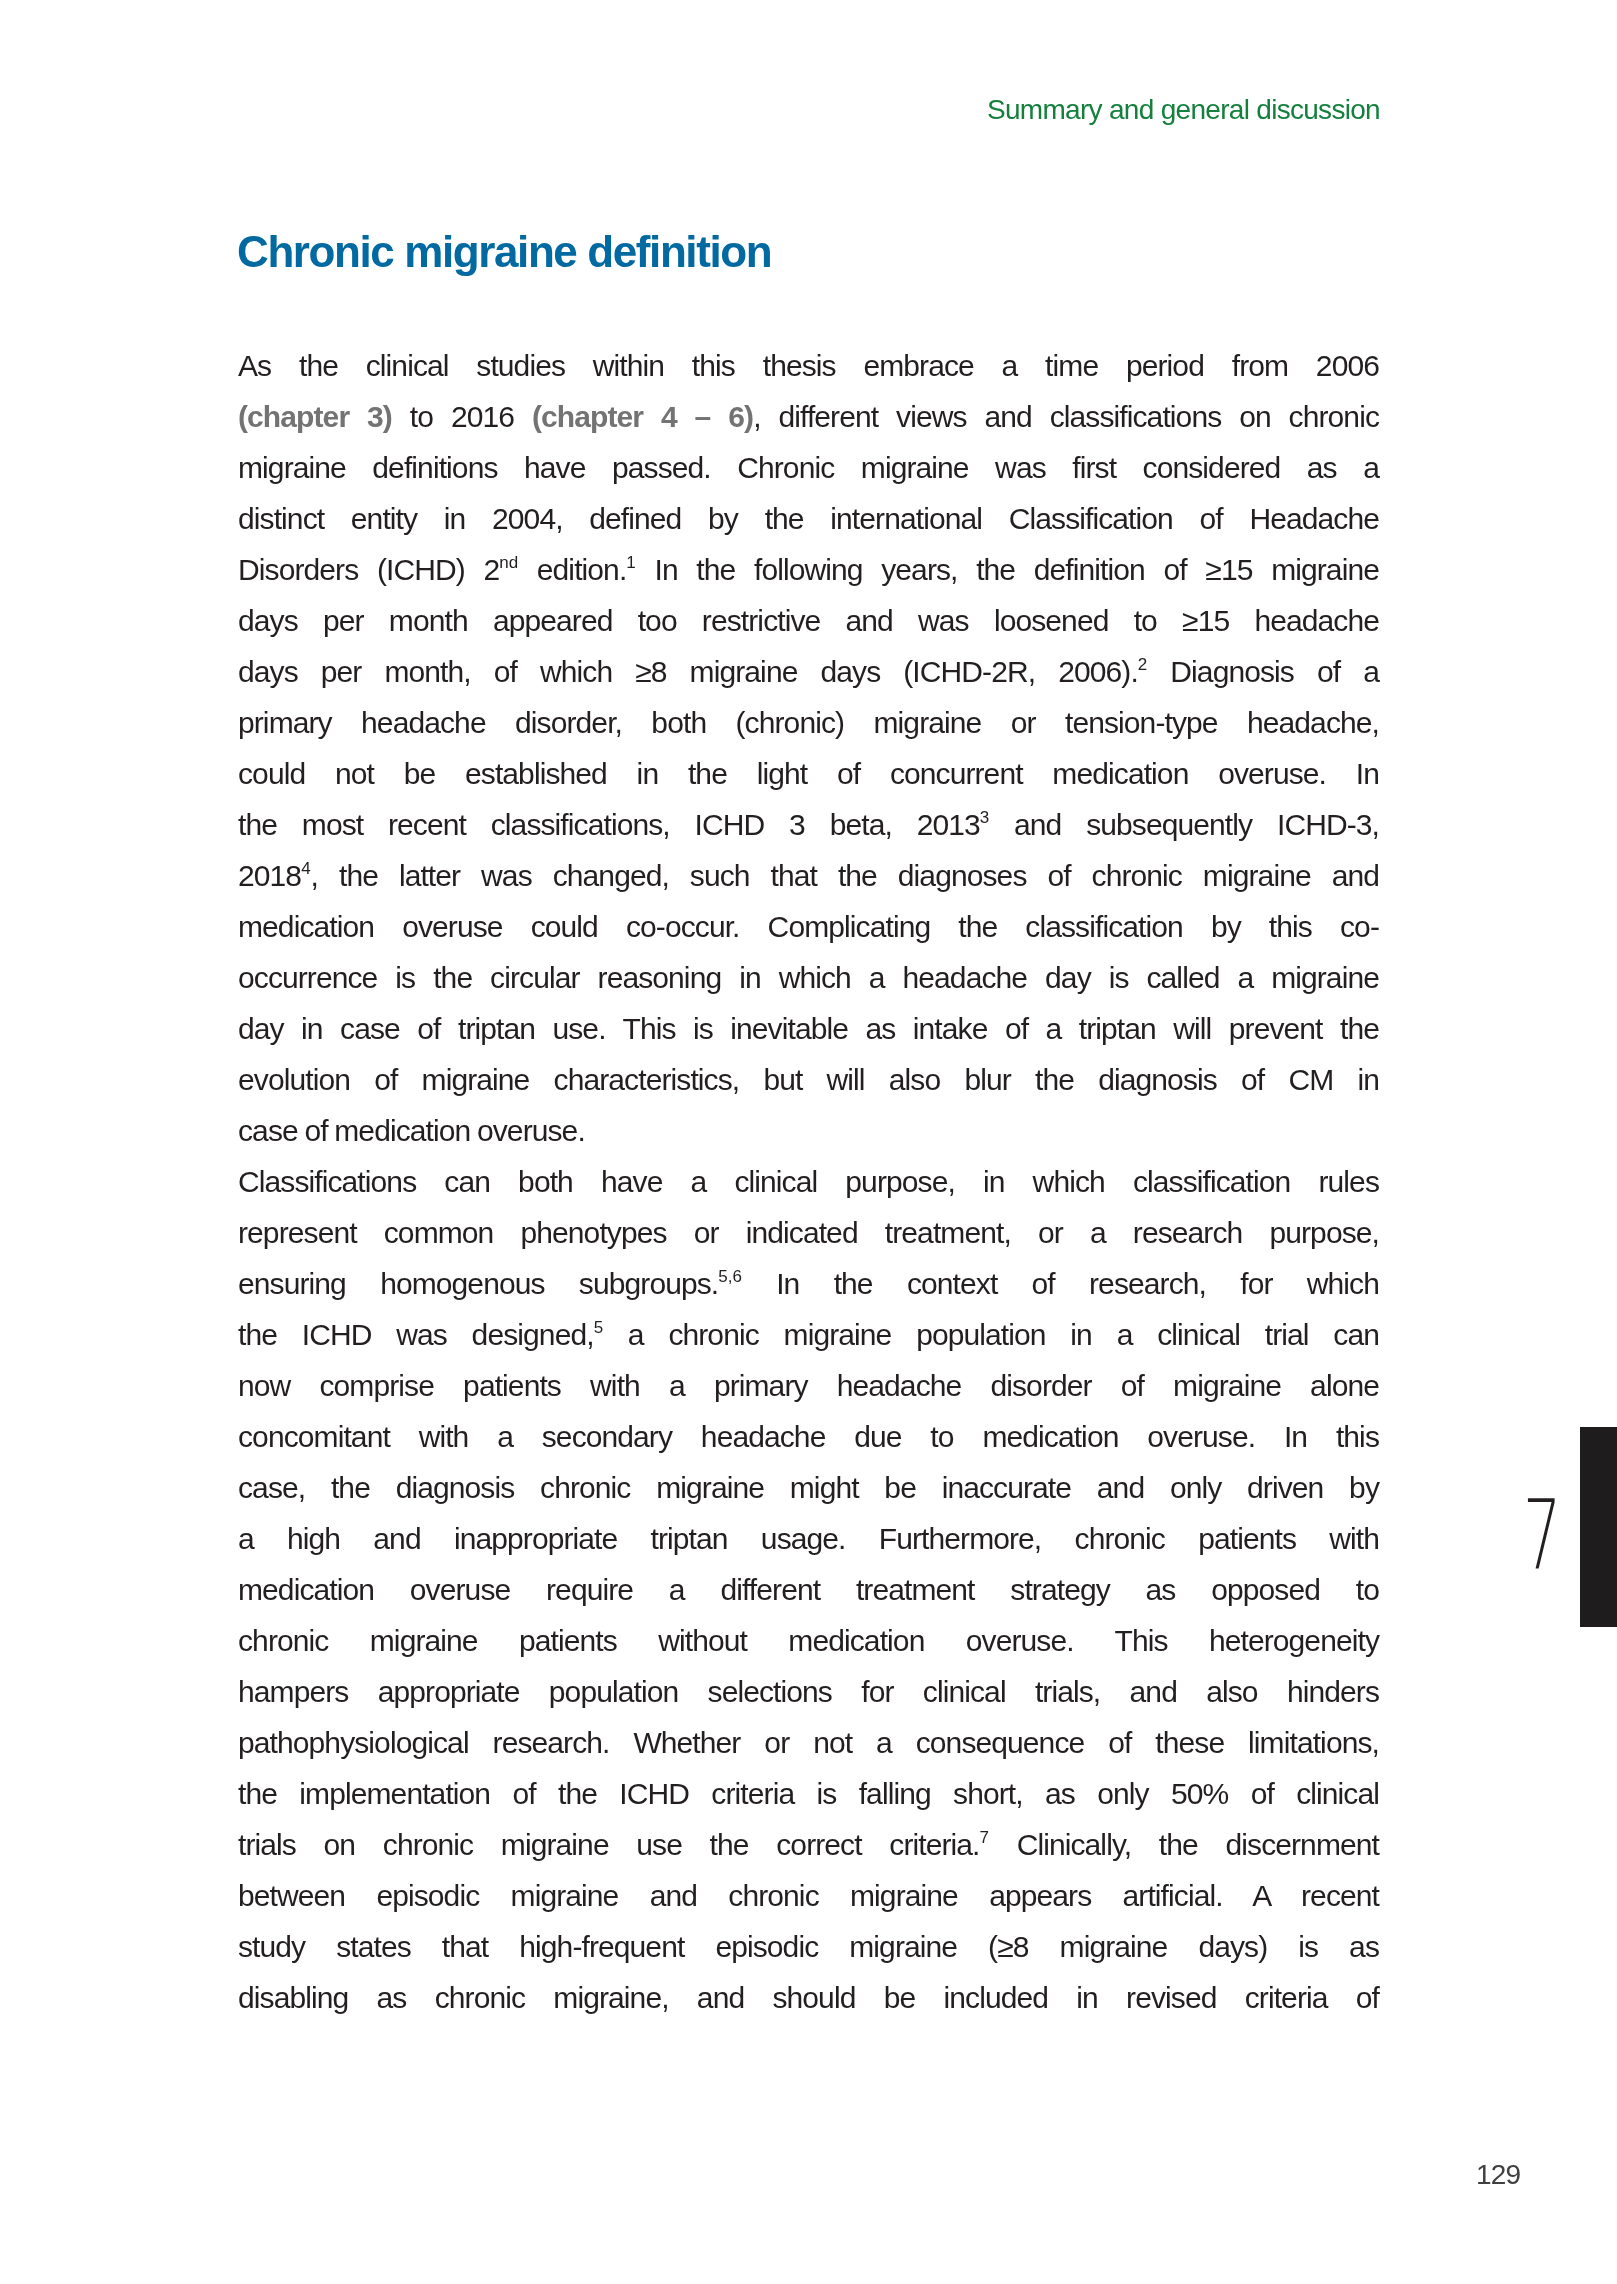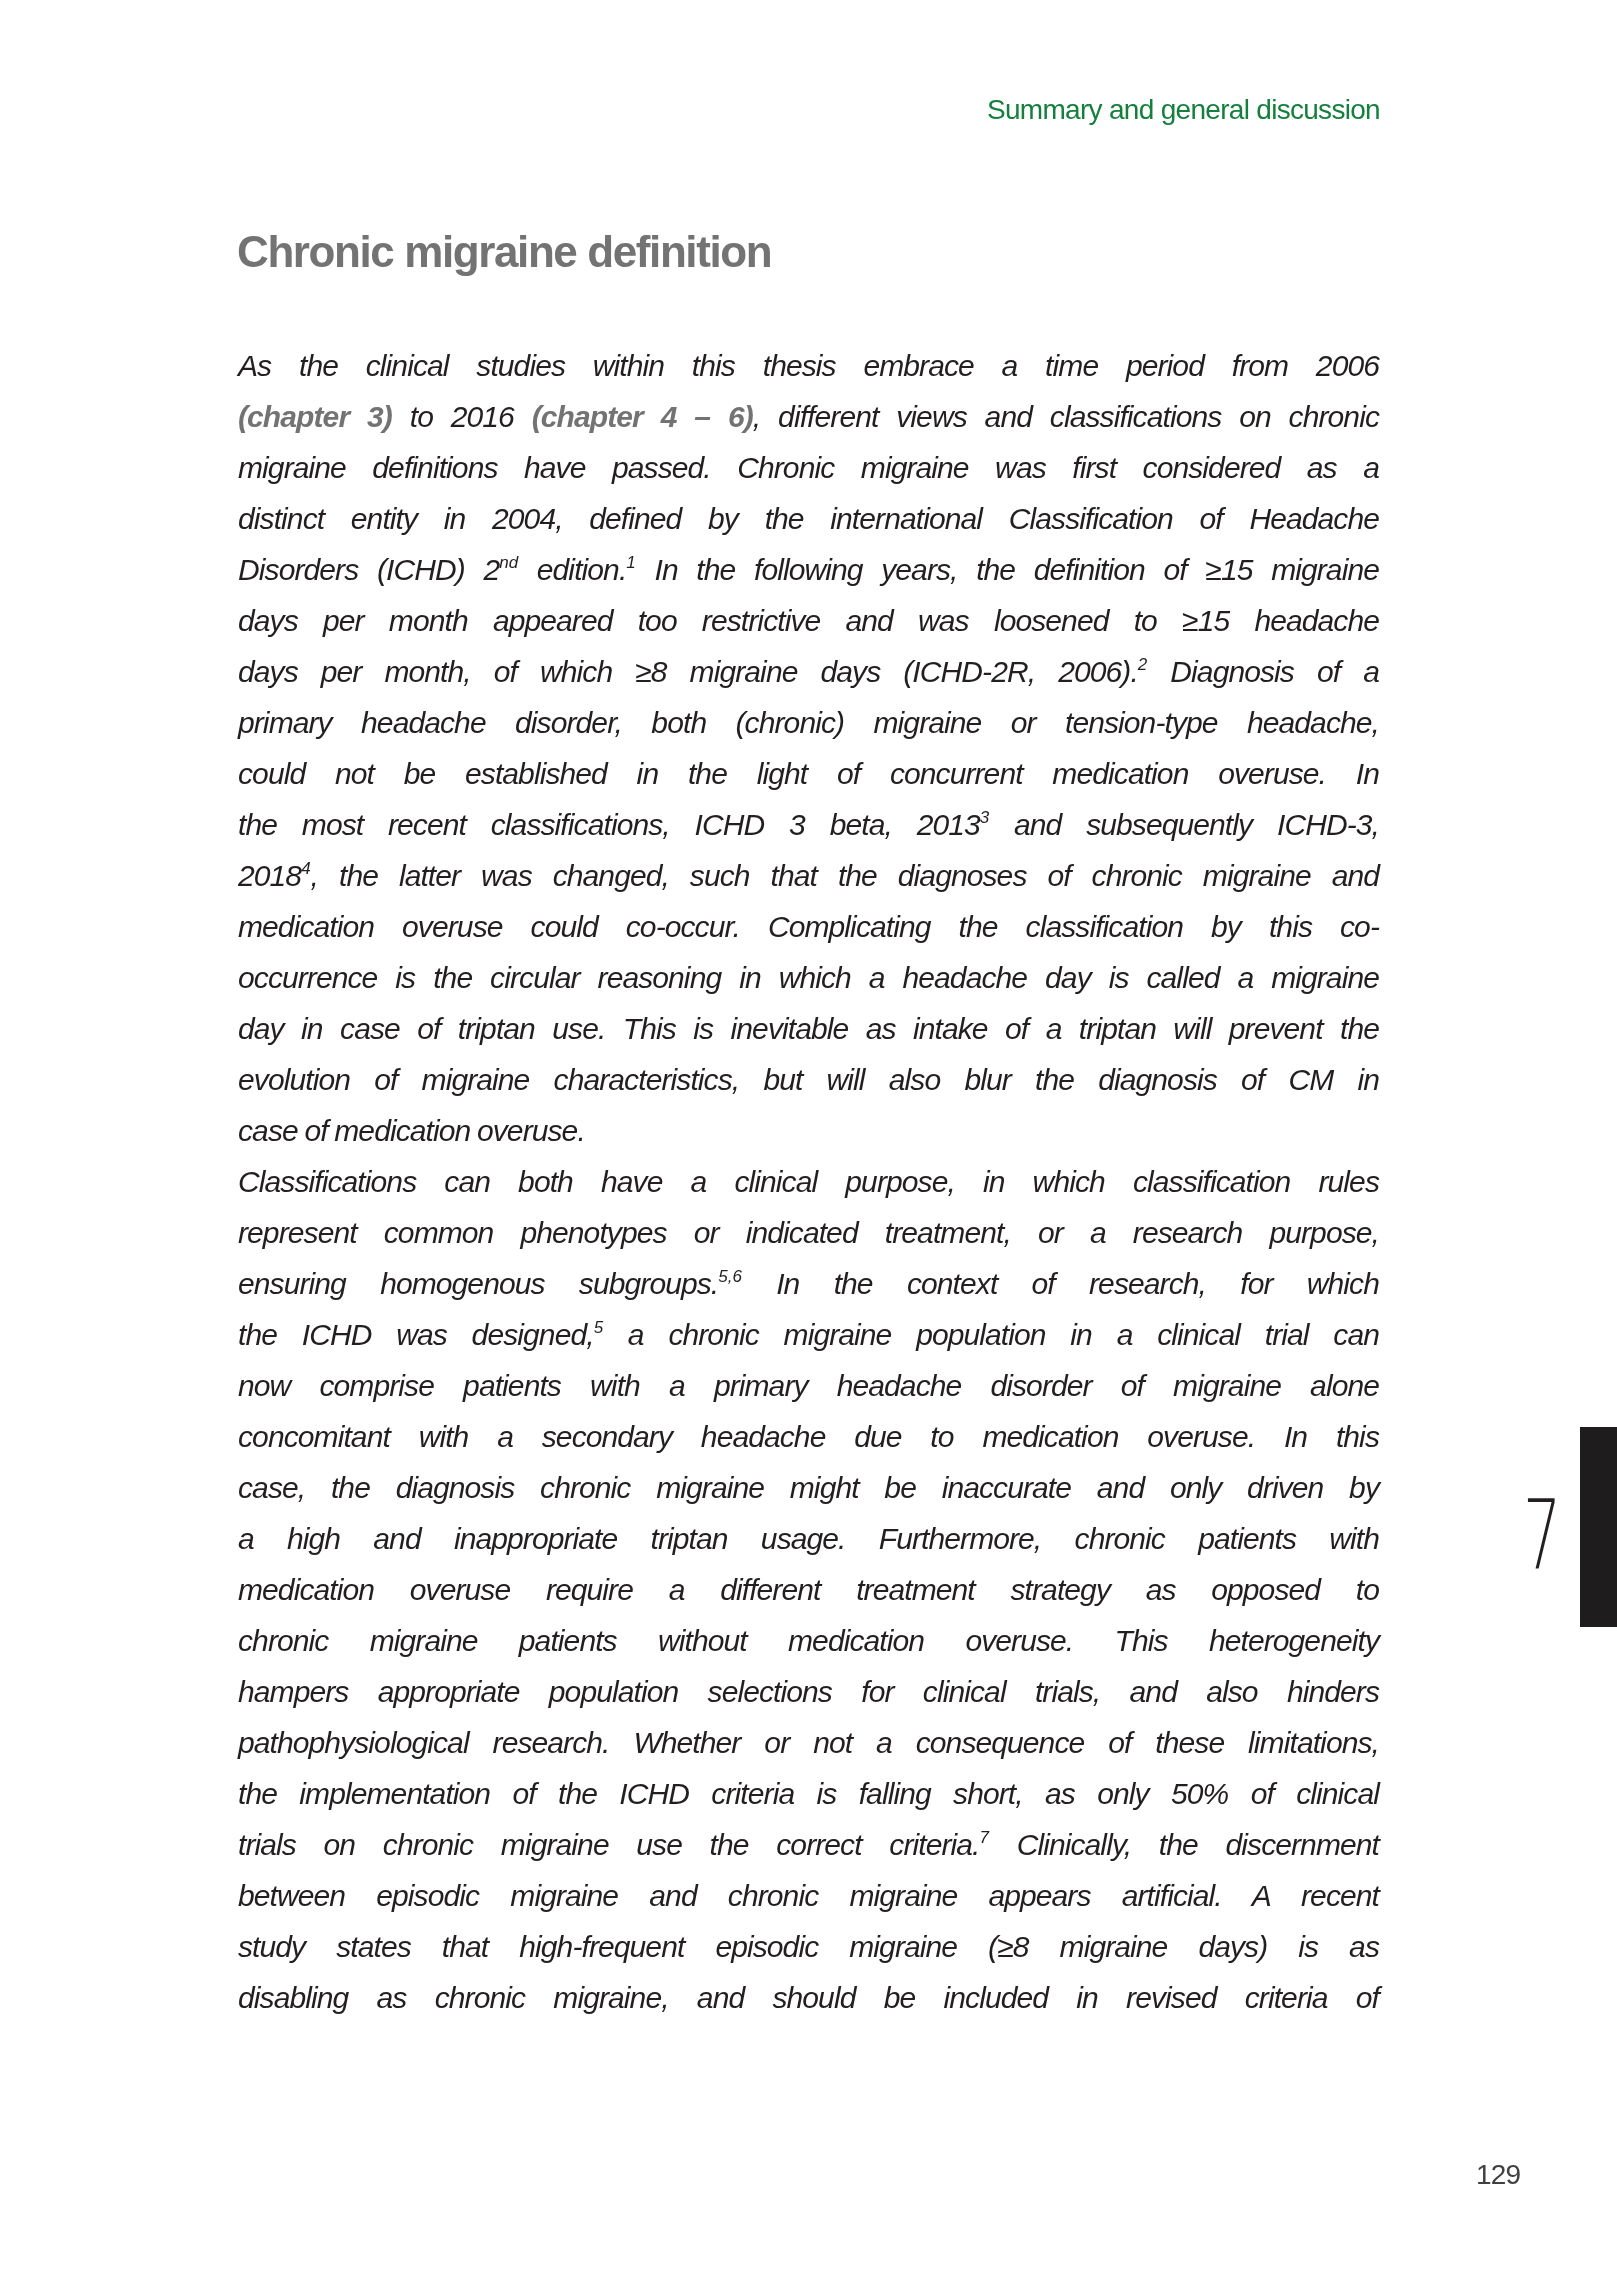--- a/index.html
+++ b/index.html
@@ -1,23 +1,23 @@
 <!DOCTYPE html>
 <html style="font-size:12px"><head>
 <meta charset="utf-8">
 <style>
   html, body { margin: 0; padding: 0; background: #ffffff; }
   body { width: 1618px; height: 2284px; position: relative; overflow: hidden;
          font-family: "Liberation Sans", sans-serif; color: #231f20; }
   .running-head { position: absolute; right: 238px; top: 94px; font-size: 28px;
                   letter-spacing: -0.7px; color: #15803d; white-space: nowrap; }
   .section-title { position: absolute; left: 237px; top: 227px; margin: 0;
-                   font-size: 44px; font-weight: bold; color: #737373;
+                   font-size: 44px; font-weight: bold; color: #0369a1;
                    letter-spacing: -1.4px; white-space: nowrap; }
-  .body-text { position: absolute; left: 238px; top: 340px; width: 1141px; font-style: italic; }
+  .body-text { position: absolute; left: 238px; top: 340px; width: 1141px; }
   .line { height: 51px; line-height: 51px; font-size: 30px; letter-spacing: -0.9px;
           white-space: nowrap; overflow: visible; text-align: justify; text-align-last: justify;
           word-spacing: -0.8px; }
   .line.last { text-align-last: left; }
   .line .b { font-weight: bold; color: #737373; }
   .line sup { font-size: 17px; line-height: 0; vertical-align: 12px; letter-spacing: 0; margin-top: 14px; }
   .chapter-tab { position: absolute; left: 1580px; top: 1427px; width: 38px; height: 200px;
                  background: #1e1c1d; }
   .chapter-number { position: absolute; left: 1523px; top: 1486px; font-size: 97px;
                     font-weight: normal; color: #231f20; line-height: 1; transform: scaleX(0.62);

